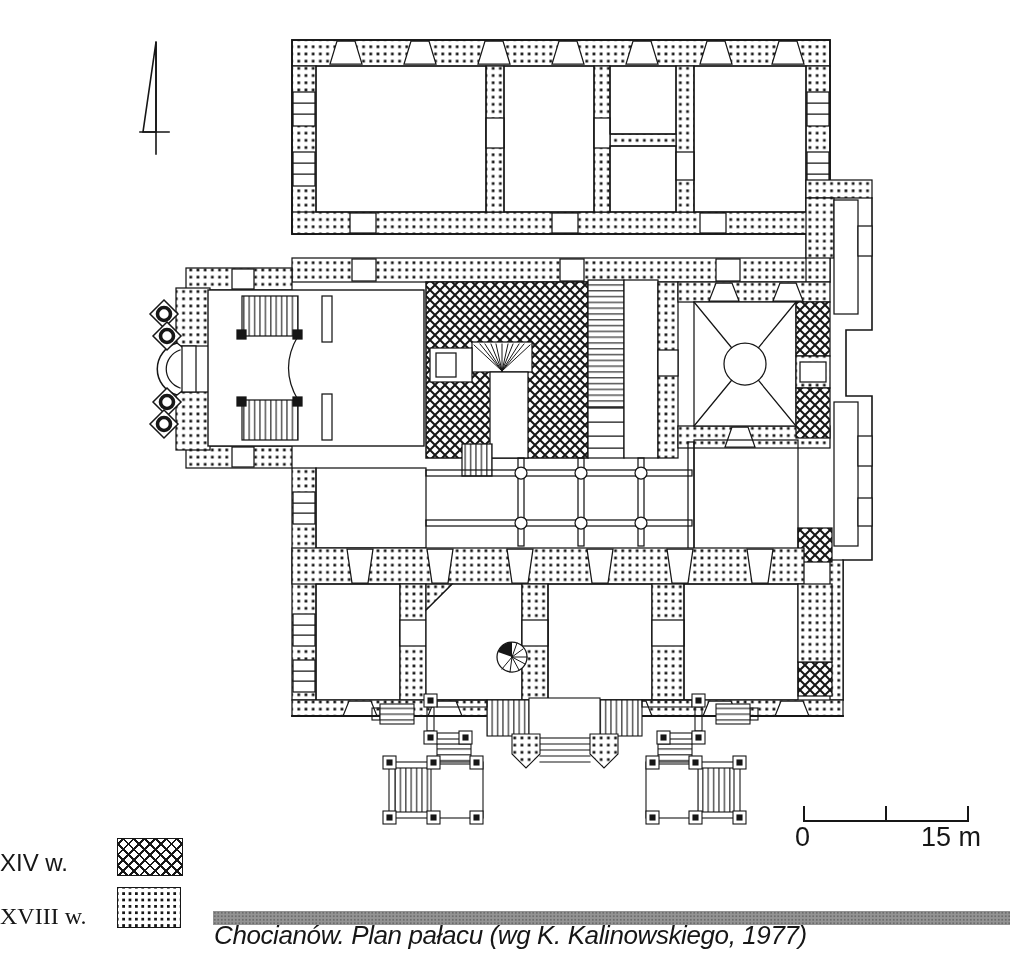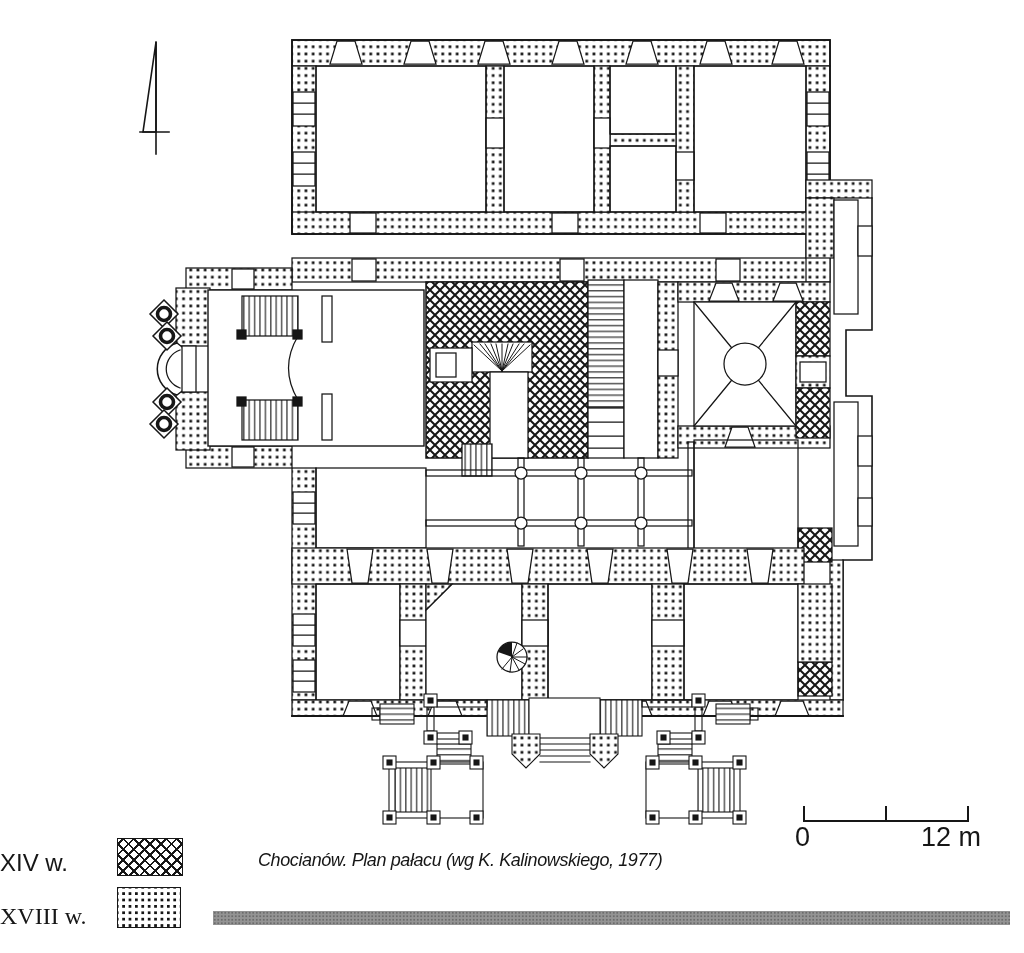--- a/index.html
+++ b/index.html
@@ -1,20 +1,20 @@
 <!DOCTYPE html>
 <html style="--ink: #161616; --paper: #ffffff; --divider-gray: #949494;"><head>
 <meta charset="utf-8">
 <style>
   html,body{margin:0;padding:0;background:#fff;}
   .page{position:relative;width:1024px;height:953px;background:var(--paper,#fff);
         font-family:"Liberation Sans",sans-serif;color:var(--ink,#161616);overflow:hidden;}
   .plan-svg{position:absolute;left:0;top:0;}
-  .caption{position:absolute;left:214px;top:850px;font-size:18px;font-style:italic;
-           letter-spacing:-0.4px;white-space:nowrap;margin-left:44px;}
+  .caption{position:absolute;left:214px;top:920px;font-size:26px;font-style:italic;
+           letter-spacing:-0.4px;white-space:nowrap;}
   .divider{position:absolute;left:213px;top:911px;width:797px;height:14px;
            background-color:#949494;
            background-image:radial-gradient(#6b6b6b 0.9px, rgba(0,0,0,0) 1.1px);
            background-size:3.5px 3.5px;}
   .lg-label{position:absolute;left:0;width:110px;text-align:left;font-size:24px;}
   #lgl1{top:849px;} #lgl2{top:903px;font-family:Liberation Serif, serif;}
   .swatch{position:absolute;left:117px;border:1.7px solid var(--ink,#161616);box-sizing:border-box;}
   #sw-x{top:838px;width:66px;height:38px;
         background-image:repeating-linear-gradient(45deg, rgba(0,0,0,0) 0 5.6px, #161616 5.6px 7.6px),
                          repeating-linear-gradient(-45deg, rgba(0,0,0,0) 0 5.6px, #161616 5.6px 7.6px);}
@@ -308,21 +308,21 @@
       </g>
     </g>
   </svg>
 
   <div class="scalebar">
     <div class="tick" id="tk1"></div>
     <div class="tick" id="tk2"></div>
     <div class="tick" id="tk3"></div>
   </div>
   <span class="sb-label" id="sb0">0</span>
-  <span class="sb-label" id="sb10">12 m</span>
+  <span class="sb-label" id="sb10">15 m</span>
 
   <span class="lg-label" id="lgl1">XIV w.</span>
   <div class="swatch" id="sw-x"></div>
   <span class="lg-label" id="lgl2">XVIII w.</span>
   <div class="swatch" id="sw-d"></div>
 
   <div class="caption">Chocianów. Plan pałacu (wg K. Kalinowskiego, 1977)</div>
   <div class="divider"></div>
 
 </div>

